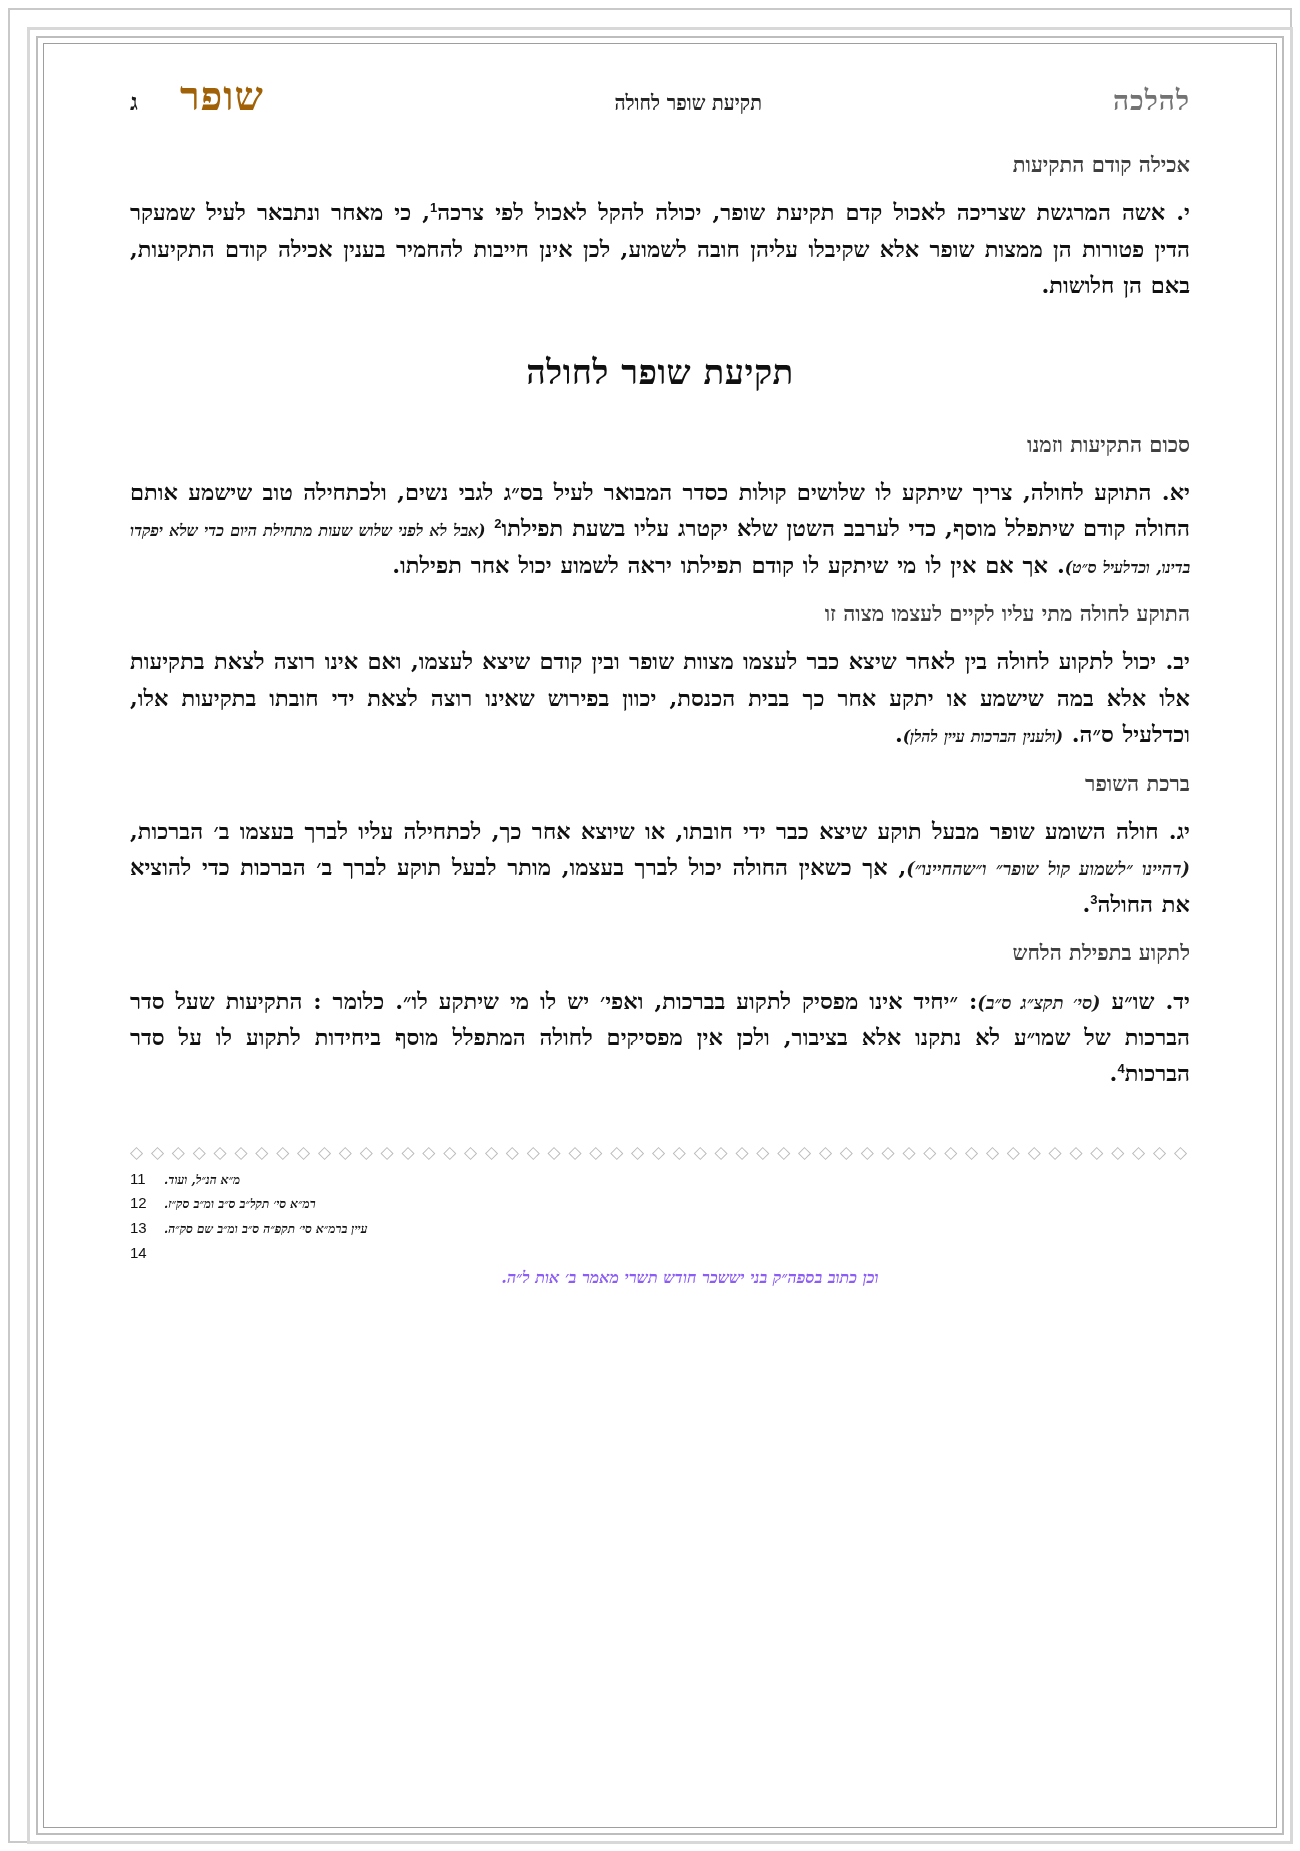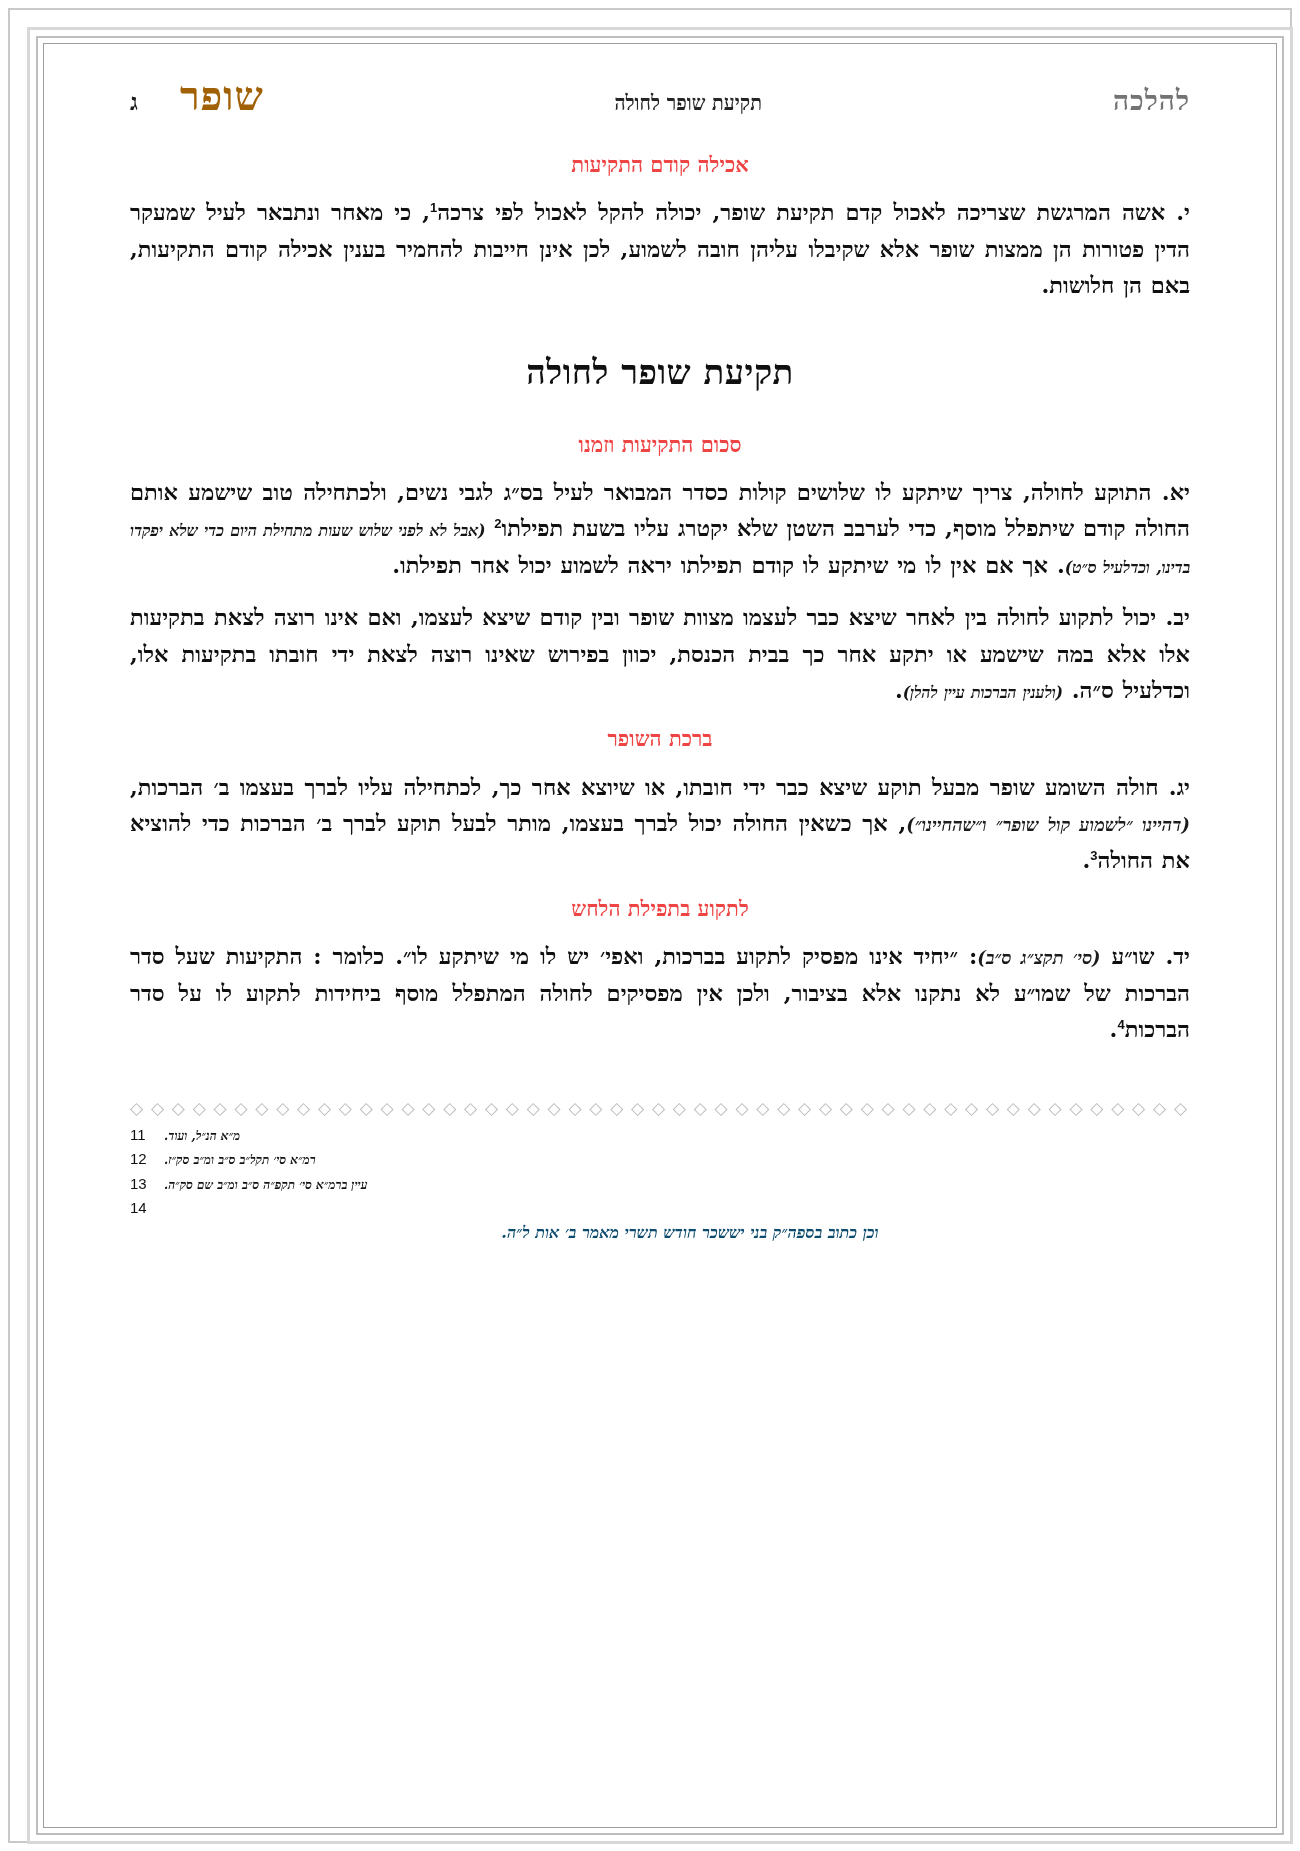--- a/index.html
+++ b/index.html
@@ -95,25 +95,25 @@
   .runhead-folio{
     font-family:"DejaVu Serif","Liberation Serif",serif;
     font-weight:700;
     font-size:24px;
     color:#1a1a1a;
   }
 
   
   .subhead{
     direction:rtl;
-    text-align:center;
+    text-align:right;
     font-family:"DejaVu Serif","Liberation Serif",serif;
     font-weight:700;
     font-size:21px;
-    color:#ef4444;
+    color:#404040;
     margin:18px 0 10px 0;
     line-height:1.25;
   }
   .para{
     direction:rtl;
     text-align:justify;
     text-align-last:right;
     font-family:"DejaVu Serif","Liberation Serif",serif;
     font-weight:700;
     font-size:22.5px;
@@ -206,21 +206,21 @@
     max-width:800px;
   }
   .fnrow.wrap .fntext{max-width:830px;text-align:justify;text-align-last:right;}
   .fncont{
     direction:rtl;
     text-align:center;
     font-family:"DejaVu Serif","Liberation Serif",serif;
     font-size:16px;
     font-weight:600;
     font-style:italic;
-    color:#0c4a6e;
+    color:#8b5cf6;
     line-height:1.55;
     margin:0 0 9px 0;
     padding-left:60px;
   }
 </style>
 </head>
 <body>
 
 <div class="page-frame">
   <div class="page-frame-2"></div>
@@ -246,20 +246,21 @@
 
     <div class="maintitle">תקיעת שופר לחולה</div>
 
     <div class="subhead">סכום התקיעות וזמנו</div>
     <p class="para">
       <span class="marker">יא.</span>
       <span>התוקע לחולה, צריך שיתקע לו שלושים קולות כסדר המבואר לעיל בס״ג לגבי נשים, ולכתחילה טוב שישמע אותם החולה קודם שיתפלל מוסף, כדי לערבב השטן שלא יקטרג עליו בשעת תפילתו</span><sup class="fn-ref">2</sup>
       <span class="rashi">(אבל לא לפני שלוש שעות מתחילת היום כדי שלא יפקדו בדינו, וכדלעיל ס״ט)</span><span>. אך אם אין לו מי שיתקע לו קודם תפילתו יראה לשמוע יכול אחר תפילתו.</span>
     </p>
 
+    <div class="subhead">התוקע לחולה מתי עליו לקיים לעצמו מצוה זו</div>
     <p class="para">
       <span class="marker">יב.</span>
       <span>יכול לתקוע לחולה בין לאחר שיצא כבר לעצמו מצוות שופר ובין קודם שיצא לעצמו, ואם אינו רוצה לצאת בתקיעות אלו אלא במה שישמע או יתקע אחר כך בבית הכנסת, יכוון בפירוש שאינו רוצה לצאת ידי חובתו בתקיעות אלו, וכדלעיל ס״ה.</span>
       <span class="rashi">(ולענין הברכות עיין להלן)</span><span>.</span>
     </p>
 
     <div class="subhead">ברכת השופר</div>
     <p class="para">
       <span class="marker">יג.</span>
       <span>חולה השומע שופר מבעל תוקע שיצא כבר ידי חובתו, או שיוצא אחר כך, לכתחילה עליו לברך בעצמו ב׳ הברכות,</span>

